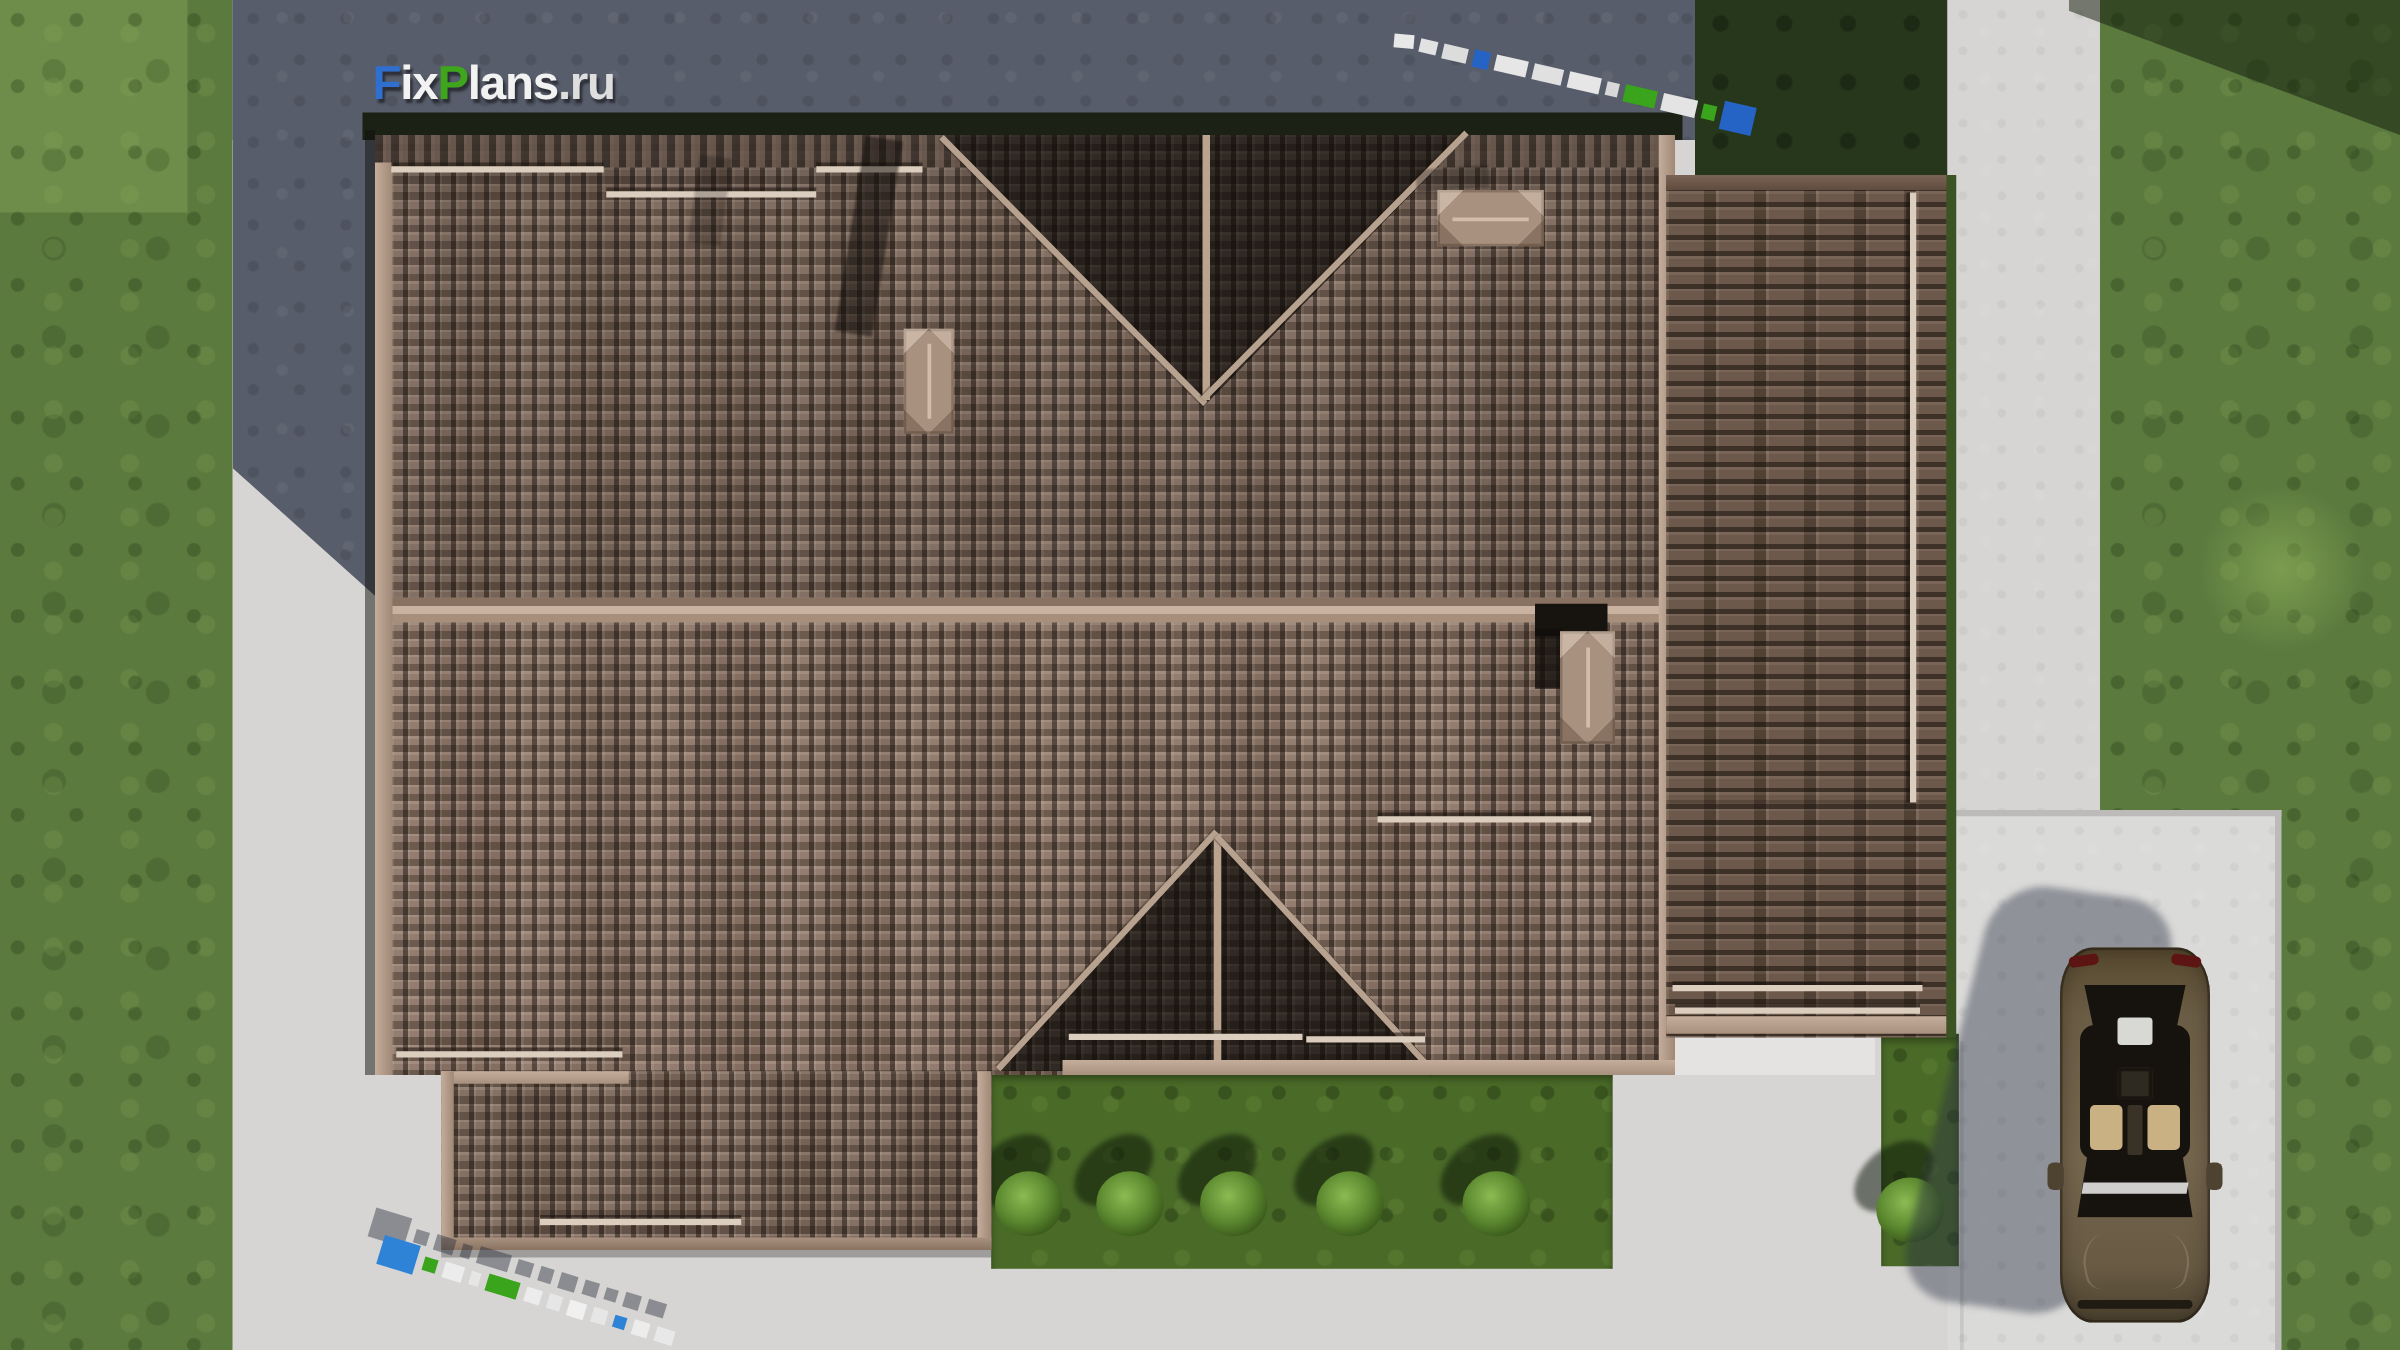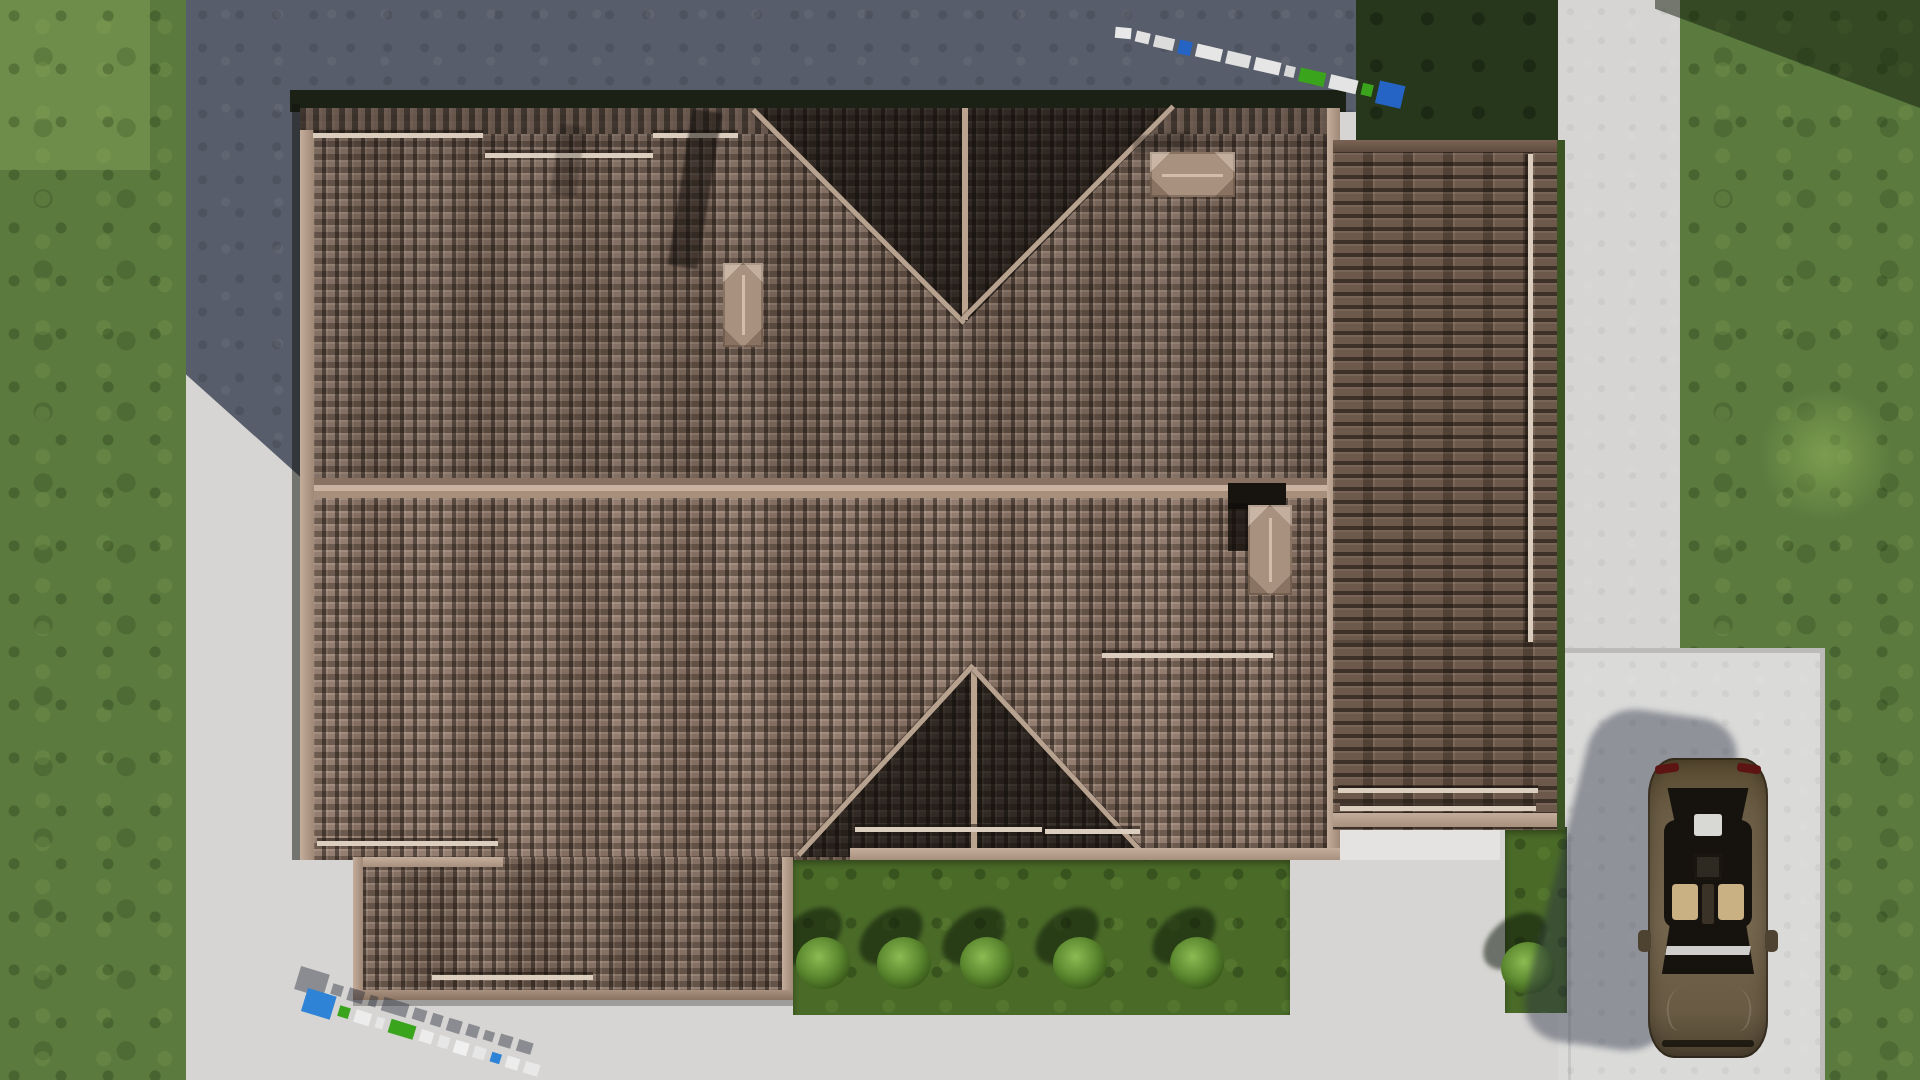--- a/index.html
+++ b/index.html
@@ -210,20 +210,23 @@
     </div>
     <div class="a glass" style="left:12px;top:168px;width:96px;height:48px;clip-path:polygon(10% 0,90% 0,98% 100%,2% 100%);"></div>
     <div class="a" style="left:18px;top:188px;width:84px;height:9px;background:rgba(240,240,238,.85);transform:skewX(-10deg);"></div>
     <div class="a" style="left:-10px;top:172px;width:13px;height:22px;background:#4e4230;border-radius:5px;"></div>
     <div class="a" style="left:117px;top:172px;width:13px;height:22px;background:#4e4230;border-radius:5px;"></div>
     <div class="a" style="left:18px;top:228px;width:36px;height:44px;border-left:2px solid rgba(255,255,255,.14);border-radius:60% 0 0 30%;transform:rotate(-12deg);"></div>
     <div class="a" style="left:66px;top:228px;width:36px;height:44px;border-right:2px solid rgba(255,255,255,.14);border-radius:0 60% 30% 0;transform:rotate(12deg);"></div>
     <div class="a" style="left:14px;top:282px;width:92px;height:7px;background:rgba(15,12,8,.75);border-radius:4px;"></div>
   </div>
 
+  <div class="a logo" style="left:298px;top:46px;">
+    <span class="c-blue">F</span><span class="c-white">ix</span><span class="c-green">P</span><span class="c-white">lans</span><span class="c-gray">.ru</span>
+  </div>
 
   <div class="a wm" style="left:1118px;top:20px;transform:rotate(13deg);gap:5px;">
     <span style="width:16px;height:11px;background:#e8e8e8;transform:rotate(-8deg);"></span>
     <span style="width:14px;height:11px;background:#e2e2e2;"></span>
     <span style="width:20px;height:12px;background:#dcdcdc;"></span>
     <span style="width:13px;height:14px;background:#2563c4;"></span>
     <span style="width:26px;height:13px;background:#e6e6e6;"></span>
     <span style="width:24px;height:13px;background:#e0e0e0;"></span>
     <span style="width:26px;height:13px;background:#e6e6e6;"></span>
     <span style="width:10px;height:11px;background:#d8d8d8;"></span>

